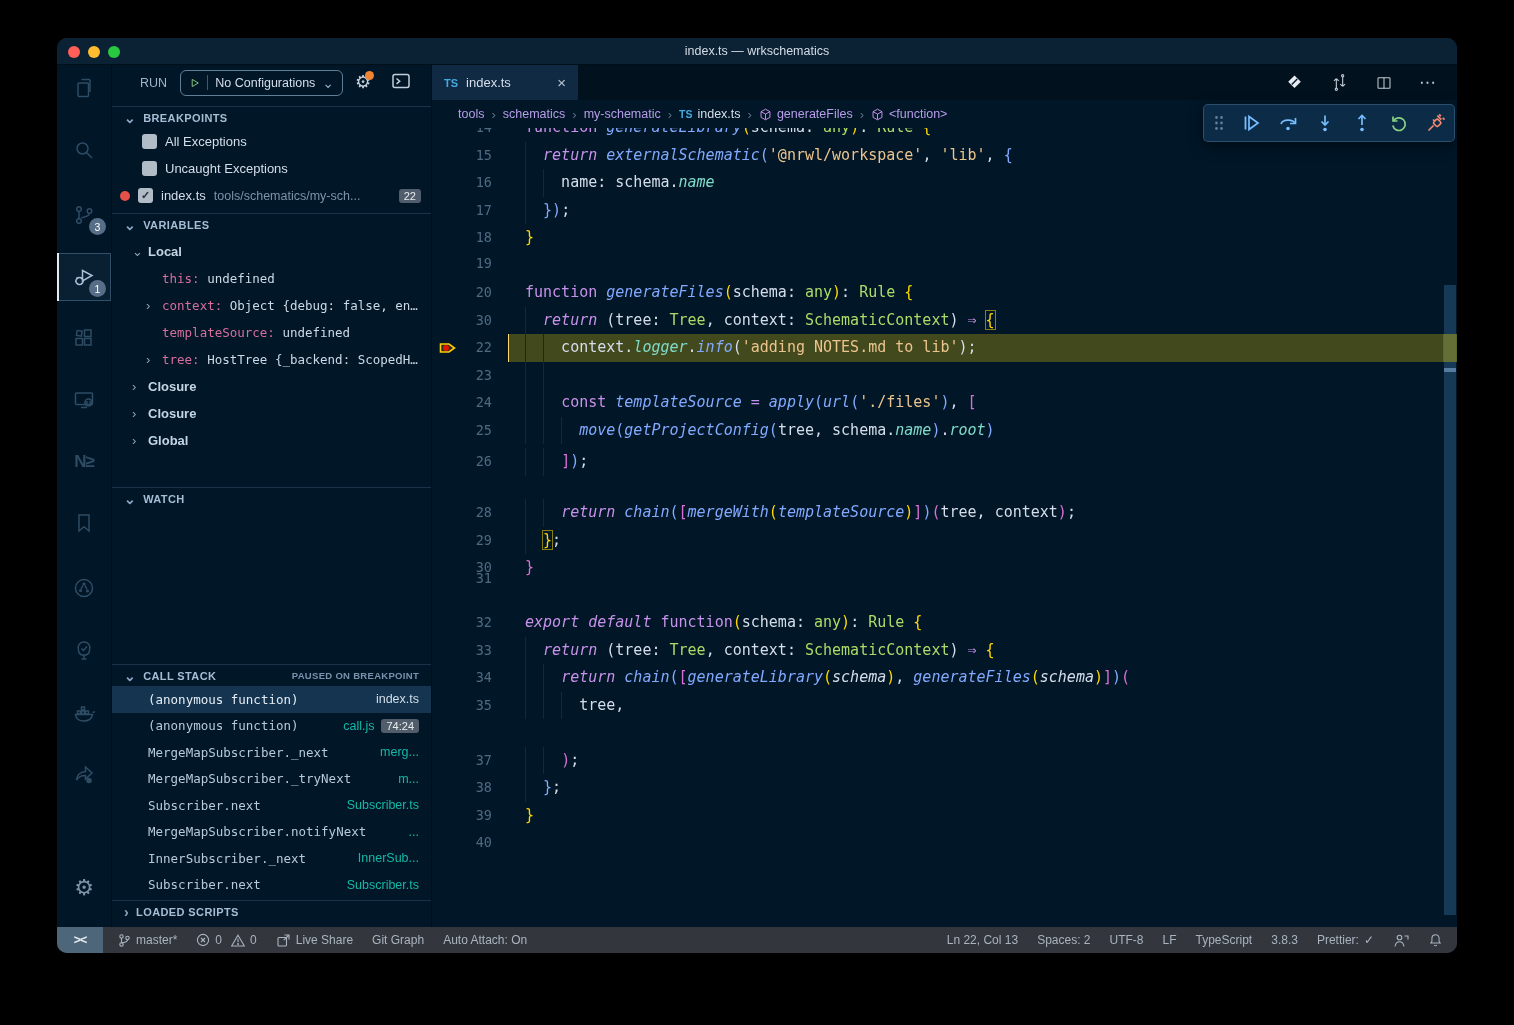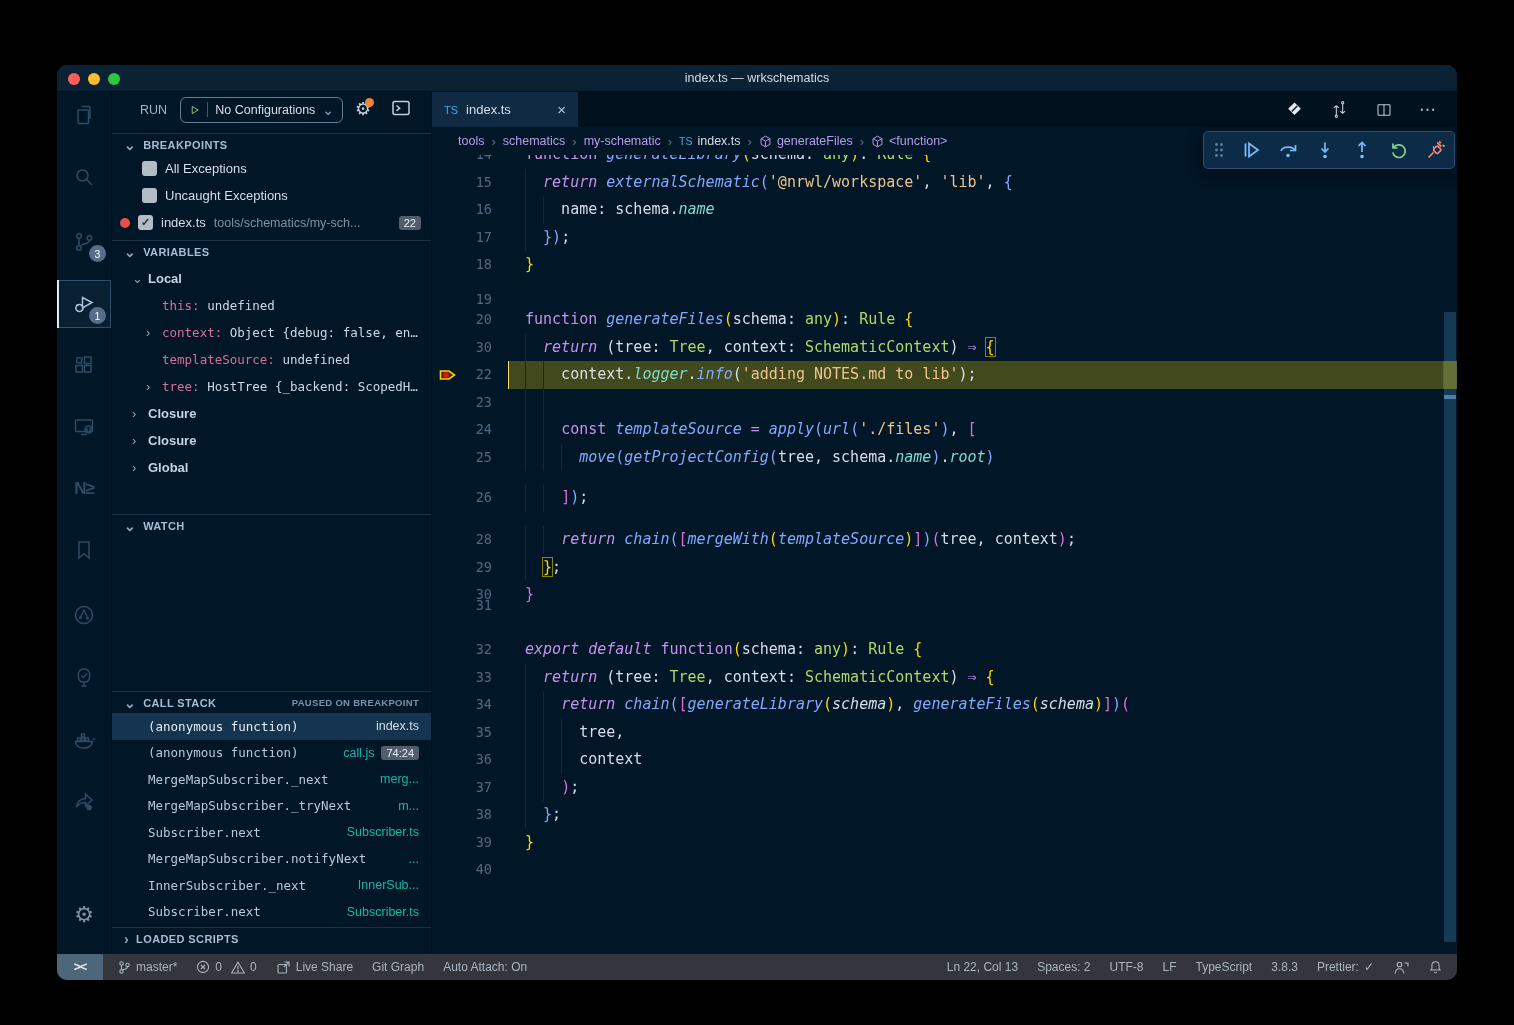--- a/index.html
+++ b/index.html
@@ -2,21 +2,21 @@
 <html><head>
 <meta charset="utf-8">
 <style>
   * { box-sizing: border-box; margin: 0; padding: 0; }
   html,body { width:1514px; height:1025px; background:#000; overflow:hidden;
               font-family:"Liberation Sans", sans-serif; }
 
   .window { position:absolute; left:57px; top:38px; width:1400px; height:915px;
             background:#011627; border-radius:10px; overflow:hidden;
             box-shadow:0 25px 70px rgba(0,0,0,.85);
-            outline:1px solid rgba(255,255,255,.08); outline-offset:-1px;margin-top:27px; }
+            outline:1px solid rgba(255,255,255,.08); outline-offset:-1px; }
 
   
   .titlebar { height:27px; background:#0b2134; position:relative; display:flex;
               align-items:center; border-bottom:1px solid #001018; }
   .lights { position:absolute; left:11px; top:8px; display:flex; gap:8px; }
   .light { width:12px; height:12px; border-radius:50%; }
   .titlebar-title { width:100%; text-align:center; font-size:12.5px; color:#d4dce6; }
 
   
   .main { position:relative; height:862px; display:flex; }
@@ -89,21 +89,21 @@
   .stack-right { margin-left:auto; display:flex; align-items:center; gap:7px; flex:none; }
   .stack-file { font-size:12.5px; color:#14b8a6; }
   .stack-row.selected .stack-file { color:#d2dee9; }
 
   
   .editor { flex:1; position:relative; background:#011627; }
   .tabbar { position:absolute; top:0; left:0; right:0; height:35px; background:#01111d;
             display:flex; align-items:stretch; }
   .tab { width:146px; background:#102a43; display:flex; align-items:center;
          padding:0 12px; gap:8px; font-size:13px; color:#d6deeb; }
-  .ts-badge { color:#45a9e0; font-weight:normal; font-size:11px; }
+  .ts-badge { color:#45a9e0; font-weight:bold; font-size:11px; }
   .tab-close { margin-left:auto; color:#b9c6d3; font-size:15px; }
   .tab-actions { margin-left:auto; display:flex; align-items:center; gap:26px;
                  padding-right:20px; color:#c2cbd5; }
   .tab-actions svg { stroke:currentColor; fill:none; stroke-width:1.4; }
   .dots-glyph { font-size:17px; letter-spacing:1px; }
 
   .breadcrumbs { position:absolute; top:35px; left:0; right:14px; height:28px;
                  background:#011627; display:flex; align-items:center; padding-left:26px;
                  font-size:12.5px; color:#b79ce8; z-index:5; white-space:nowrap; }
   .bc-sep { margin:0 7px; color:#5a7189; font-size:13px; }
@@ -560,21 +560,21 @@
           </div>
           <div class="code-line" style="top: 68.5px;">
             <i class="guide" style="left: 93px;"></i>
             <span class="ln-num">17</span>
             <span class="ln-text"><span class="tk-v">  </span><span class="tk-bb">}</span><span class="tk-bb">)</span><span class="tk-v">;</span></span>
           </div>
           <div class="code-line" style="top: 96px;">
             <span class="ln-num">18</span>
             <span class="ln-text"><span class="tk-bg">}</span></span>
           </div>
-          <div class="code-line" style="top: 131px;">
+          <div class="code-line" style="top: 122px;">
             <span class="ln-num">19</span>
             <span class="ln-text"></span>
           </div>
           <div class="code-line" style="top: 151px;">
             <span class="ln-num">20</span>
             <span class="ln-text"><span class="tk-k">function </span><span class="tk-f">generateFiles</span><span class="tk-bg">(</span><span class="tk-v">schema</span><span class="tk-v">: </span><span class="tk-t">any</span><span class="tk-bg">)</span><span class="tk-v">: </span><span class="tk-t">Rule</span><span class="tk-bg"> {</span></span>
           </div>
           <div class="code-line" style="top: 178.5px;">
             <i class="guide" style="left: 93px;"></i>
             <span class="ln-num">30</span>
@@ -603,21 +603,21 @@
             <span class="ln-num">24</span>
             <span class="ln-text"><span class="tk-v">    </span><span class="tk-k">const </span><span class="tk-f">templateSource</span><span class="tk-v"> </span><span class="tk-k">=</span><span class="tk-v"> </span><span class="tk-f">apply</span><span class="tk-bb">(</span><span class="tk-f">url</span><span class="tk-bb">(</span><span class="tk-s">'./files'</span><span class="tk-bb">)</span><span class="tk-v">,</span><span class="tk-v"> </span><span class="tk-bm">[</span></span>
           </div>
           <div class="code-line" style="top: 288.5px;">
             <i class="guide" style="left: 93px;"></i>
             <i class="guide" style="left: 111px;"></i>
             <i class="guide" style="left: 129px;"></i>
             <span class="ln-num">25</span>
             <span class="ln-text"><span class="tk-v">      </span><span class="tk-f">move</span><span class="tk-bb">(</span><span class="tk-f">getProjectConfig</span><span class="tk-bb">(</span><span class="tk-v">tree</span><span class="tk-v">,</span><span class="tk-v"> </span><span class="tk-v">schema</span><span class="tk-v">.</span><span class="tk-p">name</span><span class="tk-bb">)</span><span class="tk-v">.</span><span class="tk-p">root</span><span class="tk-bb">)</span></span>
           </div>
-          <div class="code-line" style="top: 329px;">
+          <div class="code-line" style="top: 320px;">
             <i class="guide" style="left: 93px;"></i>
             <i class="guide" style="left: 111px;"></i>
             <span class="ln-num">26</span>
             <span class="ln-text"><span class="tk-v">    </span><span class="tk-bm">]</span><span class="tk-bb">)</span><span class="tk-v">;</span></span>
           </div>
           <div class="code-line" style="top: 371px;">
             <i class="guide" style="left: 93px;"></i>
             <i class="guide" style="left: 111px;"></i>
             <span class="ln-num">28</span>
             <span class="ln-text"><span class="tk-v">    </span><span class="tk-ki">return </span><span class="tk-f">chain</span><span class="tk-bb">(</span><span class="tk-bm">[</span><span class="tk-f">mergeWith</span><span class="tk-bg">(</span><span class="tk-f">templateSource</span><span class="tk-bg">)</span><span class="tk-bm">]</span><span class="tk-bb">)</span><span class="tk-bm">(</span><span class="tk-v">tree</span><span class="tk-v">,</span><span class="tk-v"> </span><span class="tk-v">context</span><span class="tk-bm">)</span><span class="tk-v">;</span></span>
@@ -649,27 +649,20 @@
             <i class="guide" style="left: 111px;"></i>
             <span class="ln-num">34</span>
             <span class="ln-text"><span class="tk-v">    </span><span class="tk-ki">return </span><span class="tk-f">chain</span><span class="tk-bb">(</span><span class="tk-bm">[</span><span class="tk-f">generateLibrary</span><span class="tk-bg">(</span><span class="tk-pi">schema</span><span class="tk-bg">)</span><span class="tk-v">,</span><span class="tk-v"> </span><span class="tk-f">generateFiles</span><span class="tk-bg">(</span><span class="tk-pi">schema</span><span class="tk-bg">)</span><span class="tk-bm">]</span><span class="tk-bb">)</span><span class="tk-bm">(</span></span>
           </div>
           <div class="code-line" style="top: 563.5px;">
             <i class="guide" style="left: 93px;"></i>
             <i class="guide" style="left: 111px;"></i>
             <i class="guide" style="left: 129px;"></i>
             <span class="ln-num">35</span>
             <span class="ln-text"><span class="tk-v">      tree</span><span class="tk-v">,</span></span>
-          </div>
-          <div class="code-line" style="top: 591px;">
-            <i class="guide" style="left: 93px;"></i>
-            <i class="guide" style="left: 111px;"></i>
-            <i class="guide" style="left: 129px;"></i>
-            <span class="ln-num">36</span>
-            <span class="ln-text"><span class="tk-v">      context</span></span>
           </div>
           <div class="code-line" style="top: 618.5px;">
             <i class="guide" style="left: 93px;"></i>
             <i class="guide" style="left: 111px;"></i>
             <span class="ln-num">37</span>
             <span class="ln-text"><span class="tk-v">    </span><span class="tk-bm">)</span><span class="tk-v">;</span></span>
           </div>
           <div class="code-line" style="top: 646px;">
             <i class="guide" style="left: 93px;"></i>
             <span class="ln-num">38</span>

